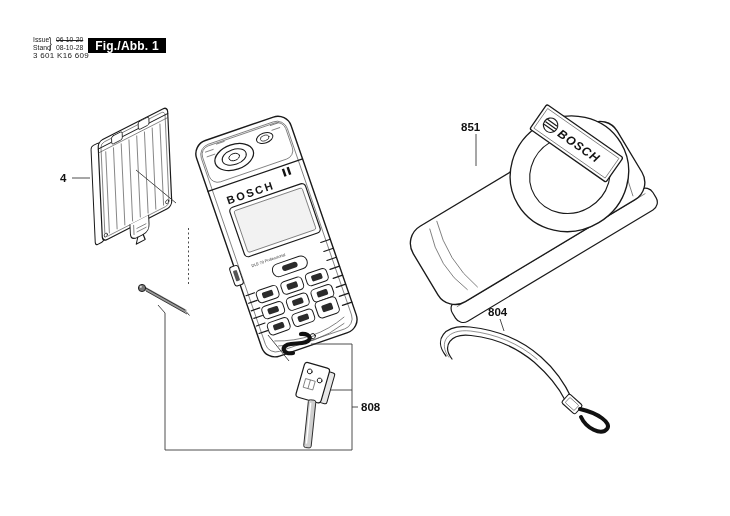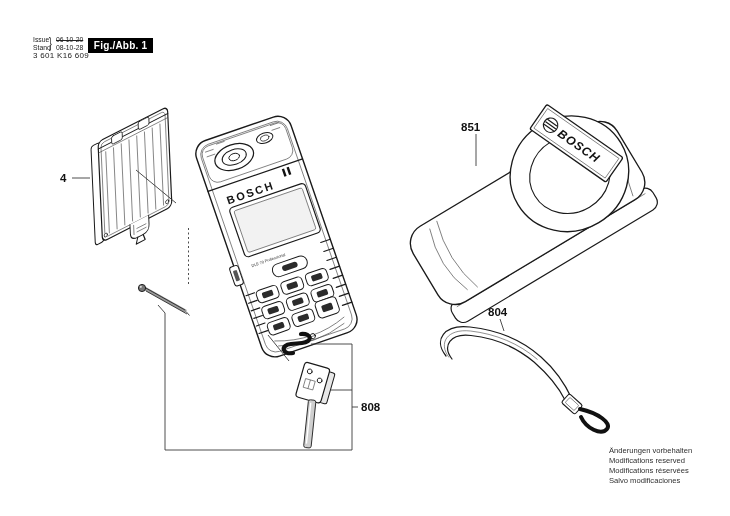--- a/index.html
+++ b/index.html
@@ -10,22 +10,22 @@
   }
   .diagram-svg { position:absolute; left:0; top:0; }
 
   
   .hdr-partnum { position:absolute; left:33px; top:23px; font-size:8px; color:#222; letter-spacing:.3px;margin-top:28px; }
   .hdr-issue   { position:absolute; left:33px; top:36px; font-size:6.8px; color:#222; line-height:7.6px; }
   .hdr-brace   { position:absolute; left:49px; top:34px; font-size:15px; color:#222;
                  transform:scaleX(.55); transform-origin:left top; }
   .hdr-dates   { position:absolute; left:56px; top:36px; font-size:6.8px; color:#222; line-height:7.6px; }
   .hdr-date-old { text-decoration:line-through; }
-  .fig-box { position:absolute; left:88px; top:38px; width:65px; height:15px;
-             background:#000; color:#fff; font-weight:bold; font-size:10px;
+  .fig-box { position:absolute; left:88px; top:38px; width:78px; height:15px;
+             background:#000; color:#fff; font-weight:bold; font-size:12px;
              display:flex; align-items:center; justify-content:center; letter-spacing:.2px; }
 
   
   .footer-note { position:absolute; left:609px; top:446px; font-size:7.6px; line-height:10px; color:#2f2f2f; }
 
   
   .ln   { fill:none; stroke:#1a1a1a; stroke-width:1.2; stroke-linecap:round; stroke-linejoin:round; }
   .lnw  { fill:#ffffff; stroke:#1a1a1a; stroke-linecap:round; stroke-linejoin:round; }
   .thin { fill:none; stroke:#444444; stroke-width:.6; }
   .leader { fill:none; stroke:#3a3a3a; stroke-width:.9; }
@@ -185,20 +185,14 @@
       <g transform="rotate(6 311 424)">
         <rect x="306" y="400" width="7.5" height="48" rx="2" fill="#cfcfcf" stroke="#222" stroke-width=".9"></rect>
         <path d="M308.5 403 V444" stroke="#fff" stroke-width="1.4" fill="none"></path>
       </g>
     </g>
     <path class="leader" d="M158 305 L165 313 V450 H352 V344 H311 M352 390 H331 M352 407 H358"></path>
     <path class="leader" d="M268 335 L289 361"></path>
     <text class="part-label" x="361" y="411">808</text>
   </svg>
 
-  <div class="footer-note">
-    <div>Änderungen vorbehalten</div>
-    <div>Modifications reserved</div>
-    <div>Modifications réservées</div>
-    <div>Salvo modificaciones</div>
-  </div>
 
 </div>
 
 </body></html>

